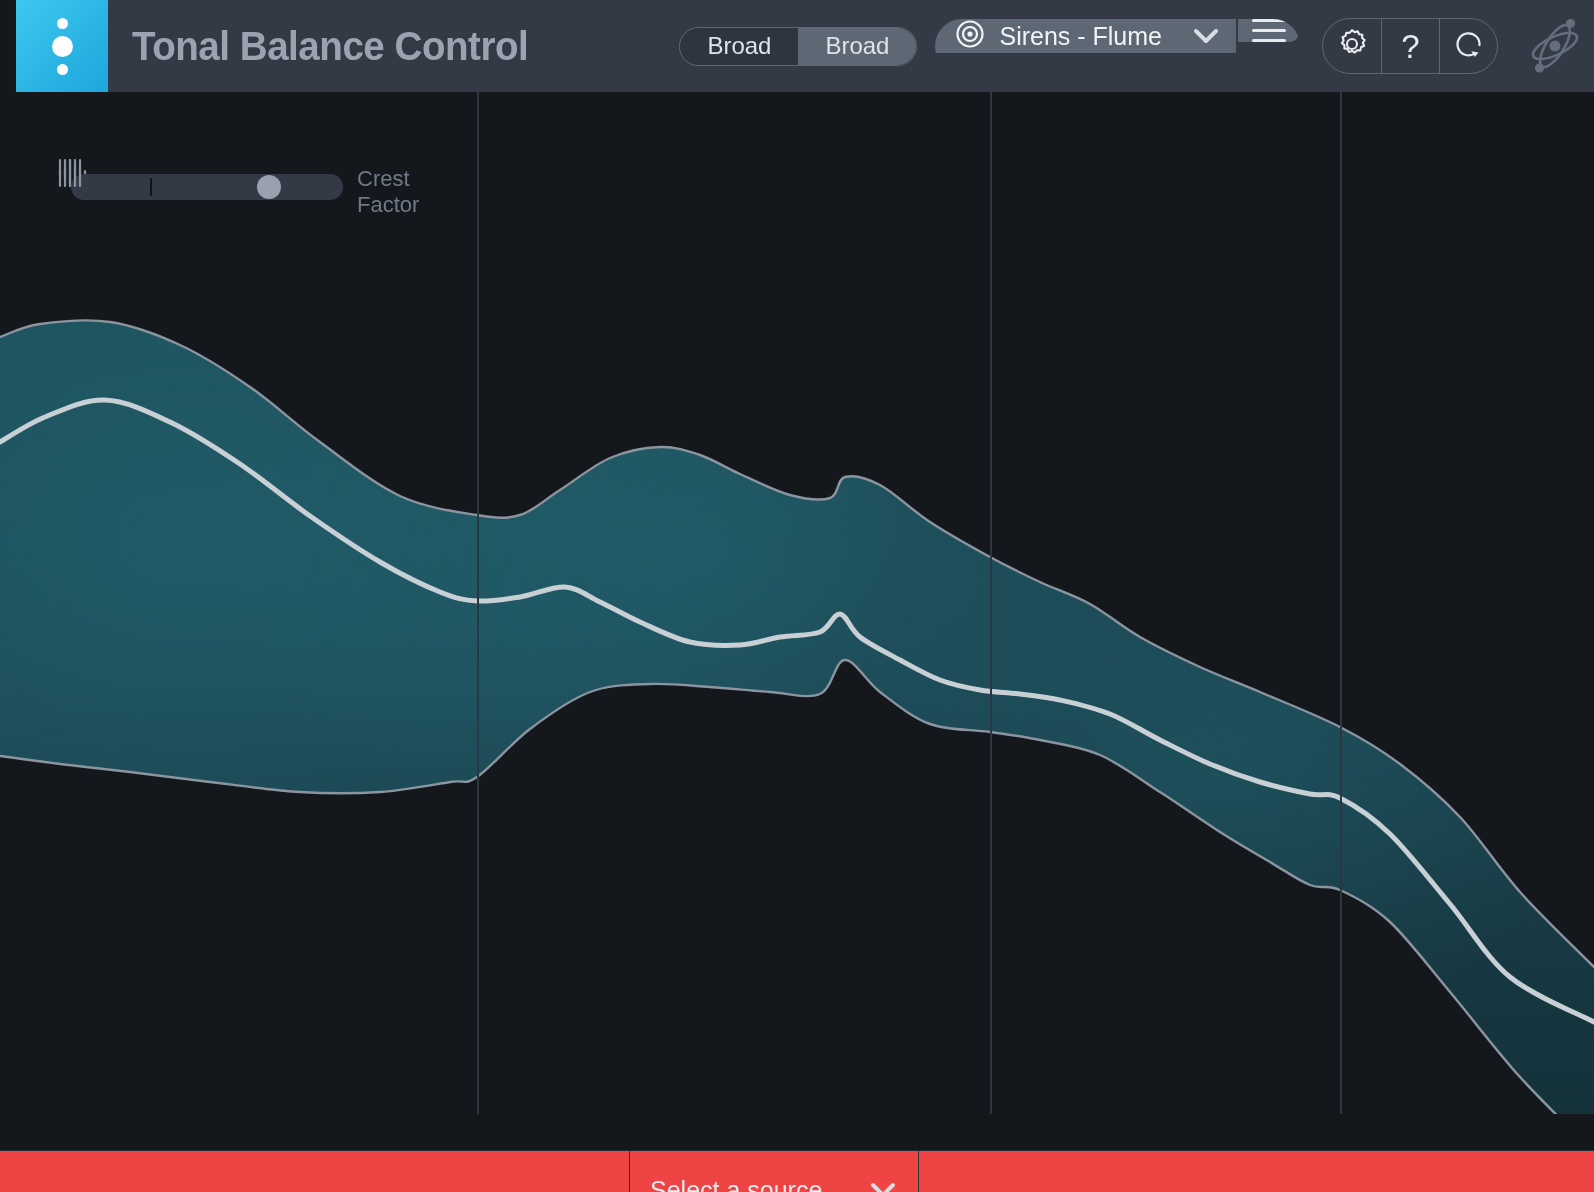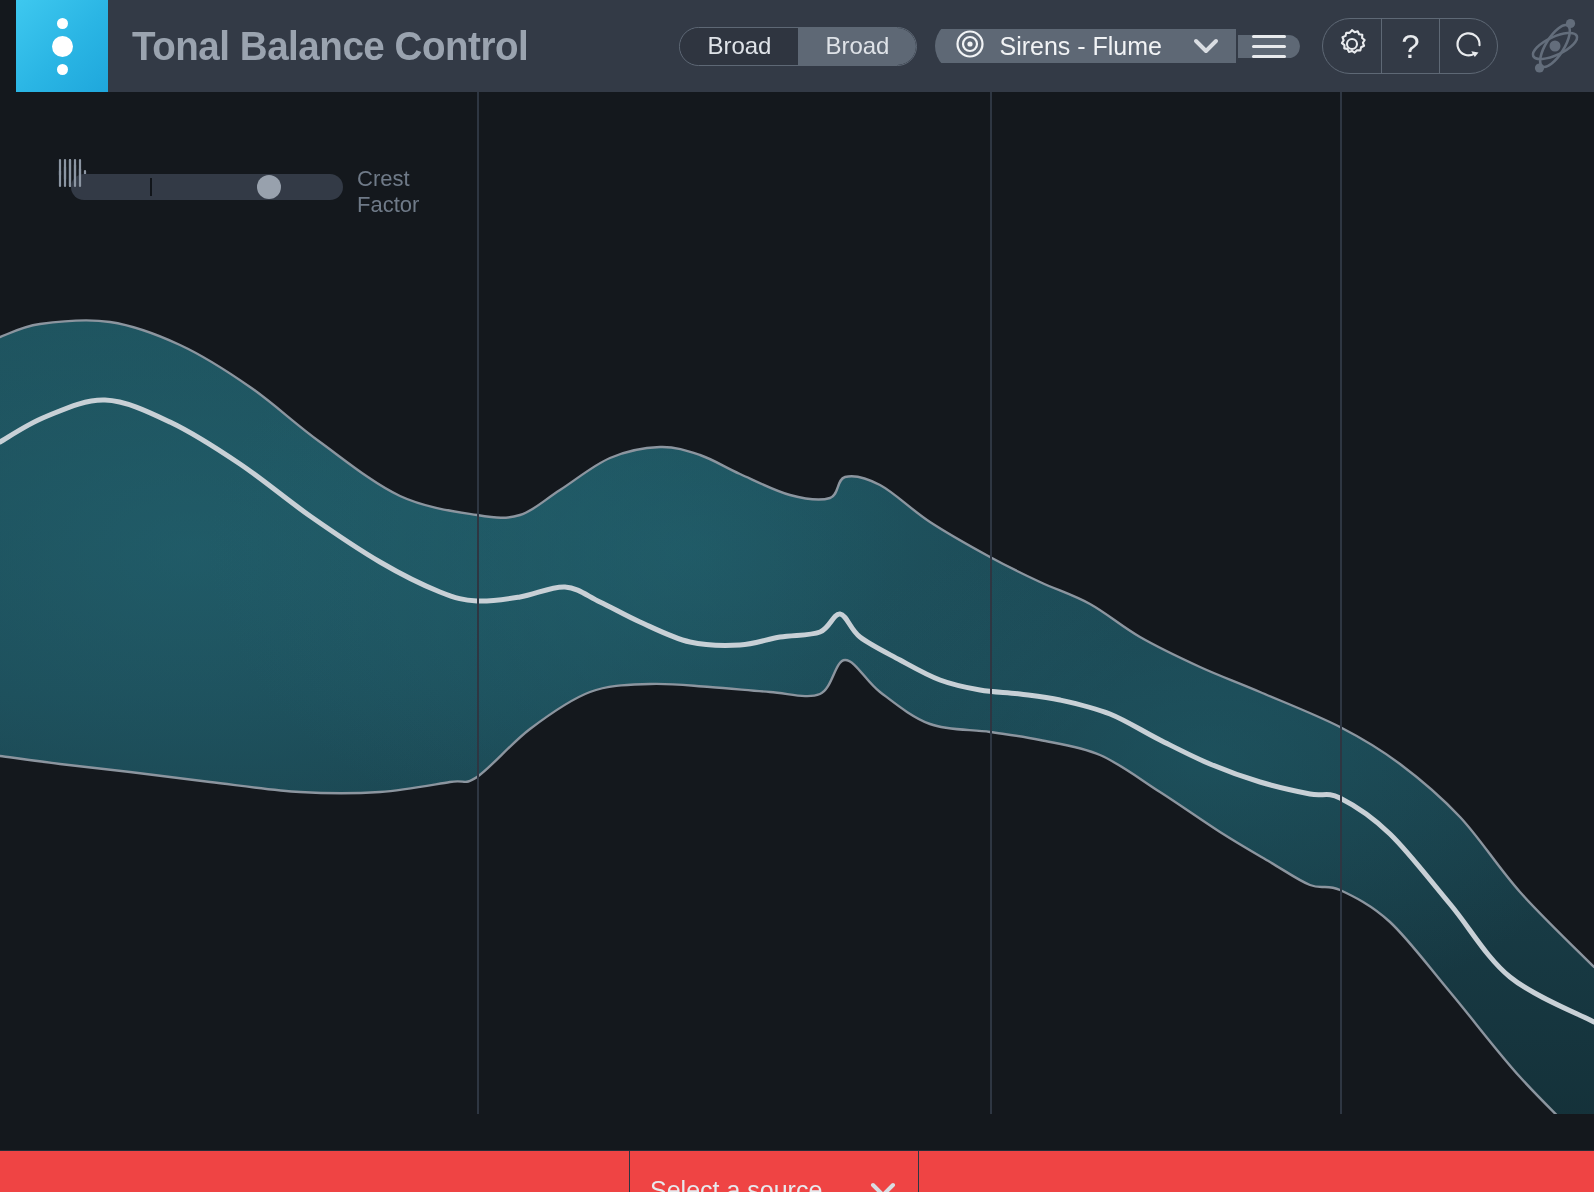--- a/index.html
+++ b/index.html
@@ -66,21 +66,21 @@
     cursor: pointer;
     border-radius: 0;
   }
   .seg-item.first { border-top-left-radius:28px; border-bottom-left-radius:28px; }
   .seg-item.last  { border-top-right-radius:28px; border-bottom-right-radius:28px; }
   .seg-item.active { background: #5e6875; }
   .seg-item.inactive { background: #2f3540; }
 
   
   .preset-group {
-    display: flex; align-items: center; height: 54px;
+    display: flex; align-items: flex-start; height: 54px;
     margin-left: 18px; border-radius: 28px; overflow: hidden;
   }
   .preset-main {
     display: flex; align-items: center; gap: 14px;
     background: #5e6875; padding: 0 16px 0 20px;
     min-width: 290px; cursor: pointer;
   }
   .preset-name { font-size: 25px; color: #f1f3f5; white-space: nowrap; }
   .preset-chevron { margin-left: auto; padding-left: 16px; display:flex; align-items:center; }
   .preset-divider { width: 2px; background: #333a46; }

